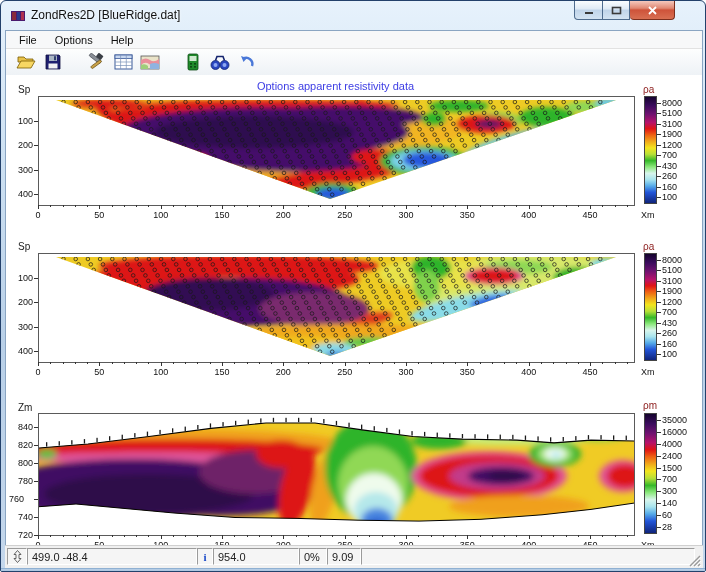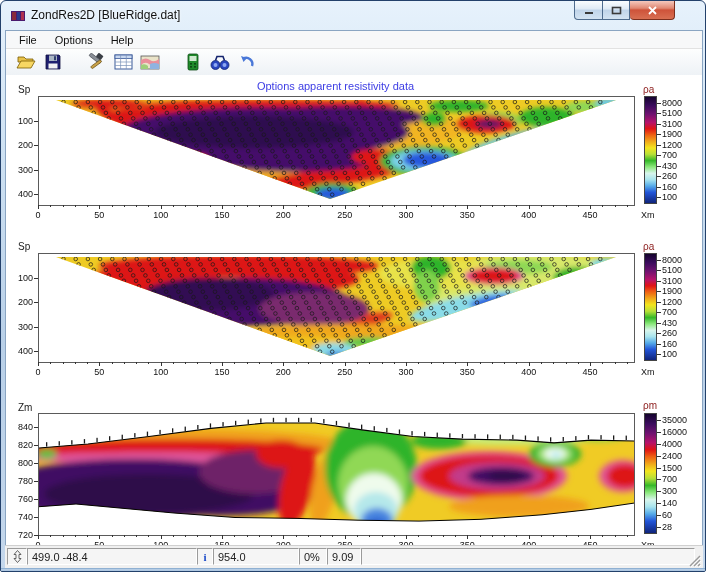--- a/index.html
+++ b/index.html
@@ -1482,21 +1482,21 @@
       <div class="ticklabel" style="left: 640px; top: 539px; width: 24px;">Xm</div>
       <div class="tickmark" style="left: 33px; top: 425.5px; width: 4px; height: 1px;"></div>
       <div class="ticklabel" style="left: 8px; top: 420.5px; width: 24px; text-align: right;">840</div>
       <div class="tickmark" style="left: 33px; top: 443.5px; width: 4px; height: 1px;"></div>
       <div class="ticklabel" style="left: 8px; top: 438.5px; width: 24px; text-align: right;">820</div>
       <div class="tickmark" style="left: 33px; top: 461.5px; width: 4px; height: 1px;"></div>
       <div class="ticklabel" style="left: 8px; top: 456.5px; width: 24px; text-align: right;">800</div>
       <div class="tickmark" style="left: 33px; top: 479.5px; width: 4px; height: 1px;"></div>
       <div class="ticklabel" style="left: 8px; top: 474.5px; width: 24px; text-align: right;">780</div>
       <div class="tickmark" style="left: 33px; top: 497.5px; width: 4px; height: 1px;"></div>
-      <div class="ticklabel" style="left: 8px; top: 492.5px; width: 24px; text-align: right;">760</div>
+      <div class="ticklabel" style="left: 8px; top: 492.5px; width: 24px; text-align: left;">760</div>
       <div class="tickmark" style="left: 33px; top: 515.5px; width: 4px; height: 1px;"></div>
       <div class="ticklabel" style="left: 8px; top: 510.5px; width: 24px; text-align: right;">740</div>
       <div class="tickmark" style="left: 33px; top: 533.5px; width: 4px; height: 1px;"></div>
       <div class="ticklabel" style="left: 8px; top: 528.5px; width: 24px; text-align: right;">720</div>
       <div class="tickmark" style="left: 656px; top: 419px; width: 4px; height: 1px;"></div>
       <div class="ticklabel" style="left: 661px; top: 414px; width: 30px;">35000</div>
       <div class="tickmark" style="left: 656px; top: 430.889px; width: 4px; height: 1px;"></div>
       <div class="ticklabel" style="left: 661px; top: 425.889px; width: 30px;">16000</div>
       <div class="tickmark" style="left: 656px; top: 442.778px; width: 4px; height: 1px;"></div>
       <div class="ticklabel" style="left: 661px; top: 437.778px; width: 30px;">4000</div>

